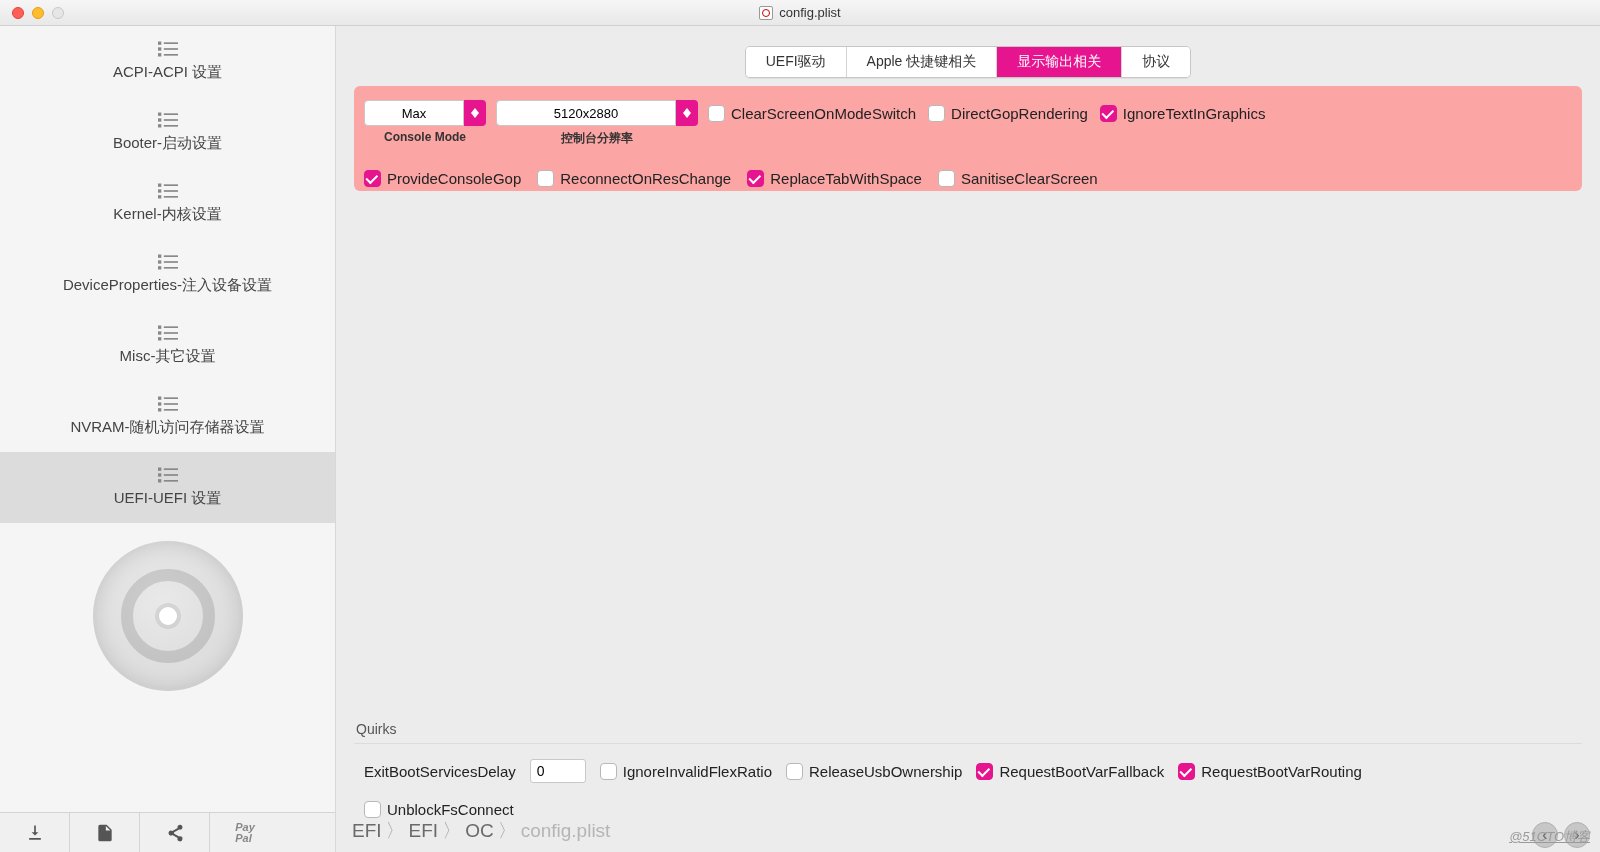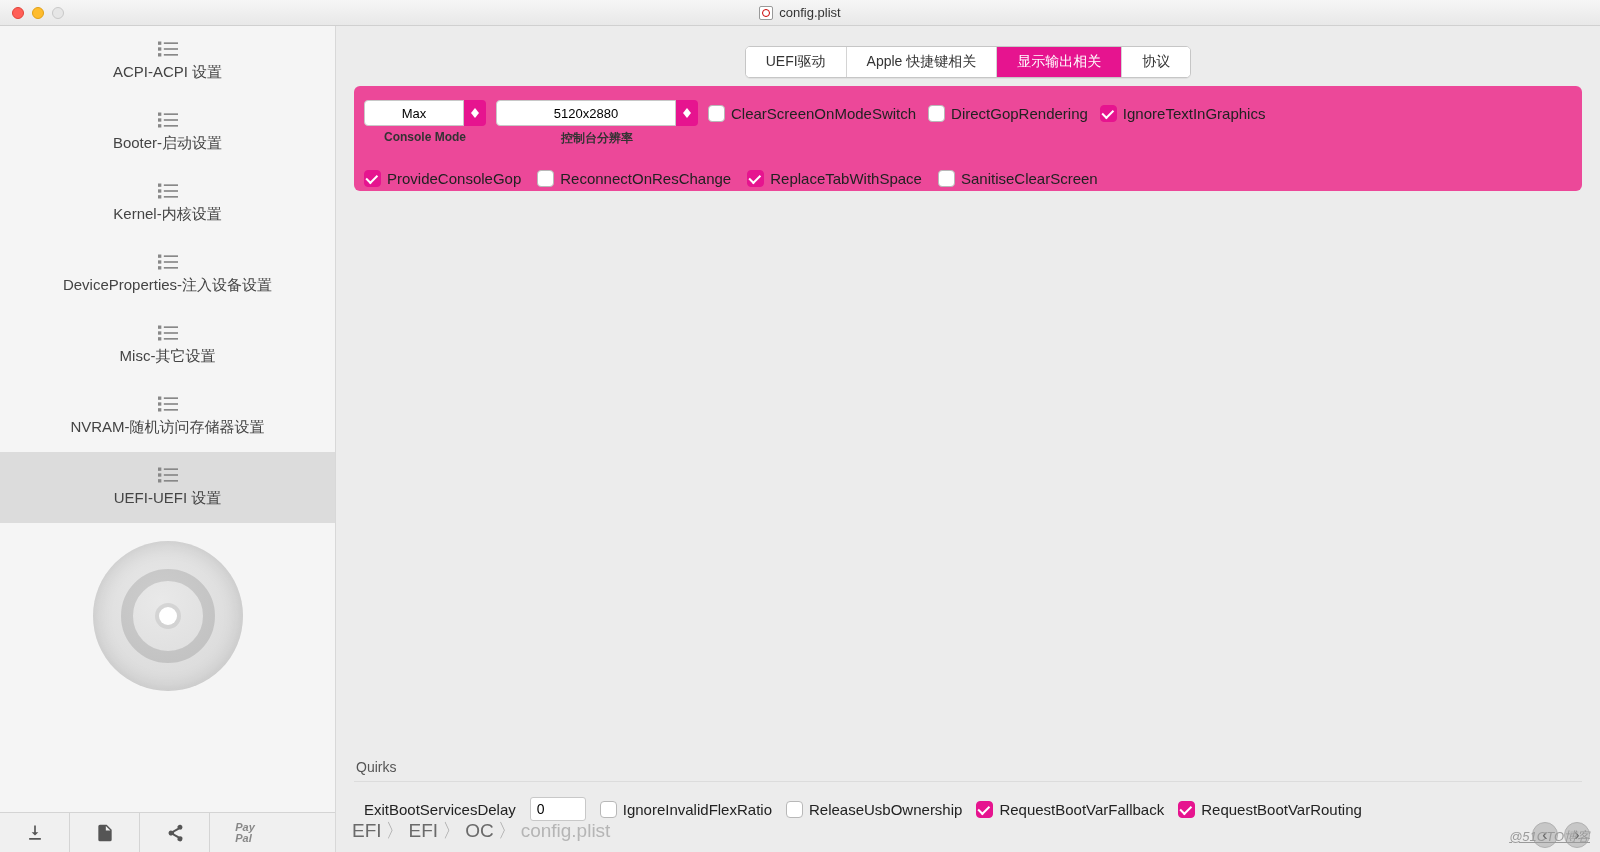--- a/index.html
+++ b/index.html
@@ -36,21 +36,21 @@
     .paypal{font-size:11px; font-weight:700; font-style:italic; color:#888; line-height:1;}
     
     .content{ flex:1; background:#ececec; display:flex; flex-direction:column; position:relative;}
     
     .tabs-row{ padding: 20px 0 0; display:flex; justify-content:center;}
     .seg{ display:flex; border:1px solid #c6c6c6; border-radius:5px; overflow:hidden; background:#fff; box-shadow:0 1px 0 rgba(0,0,0,0.05);}
     .seg .tab{ padding:6px 20px; font-size:14px; color:#333; border-right:1px solid #d4d4d4; background:#fff; cursor:pointer;}
     .seg .tab:last-child{border-right:none;}
     .seg .tab.active{ background:#e6148f; color:#fff;}
     
-    .panel-top{ margin: 8px 18px 16px; background:#ec4899; border-radius:6px; padding: 14px 10px 0; text-align: right; }
+    .panel-top{ margin: 8px 18px 16px; background:#fca5a5; border-radius:6px; padding: 14px 10px 0; text-align: right; }
     
     .row1{ display:flex; align-items:flex-start; gap:10px; flex-wrap:wrap;}
     .combo-block{ display:flex; flex-direction:column; align-items:center;}
     .combo{ display:flex; align-items:stretch; height:26px;}
     .combo .field{ border:1px solid #c8c8c8; background:#fff; border-radius:4px 0 0 4px; display:flex; align-items:center; justify-content:center; font-size:13px; padding:0 10px; min-width:100px;}
     .combo .wide{min-width:180px;}
     .combo .drop{ width:22px; background:#e6148f; border-radius:0 4px 4px 0; display:flex; flex-direction:column; align-items:center; justify-content:center; color:#fff;}
     .combo .drop svg{width:8px;height:5px;}
     .sublabel{ font-size:12px; color:#333; margin-top:4px;font-weight:bold;}
     
@@ -307,20 +307,26 @@
             <div class="chk">
               <div class="box checked"></div>
               <span>RequestBootVarFallback</span>
             </div>
             <div class="chk">
               <div class="box checked"></div>
               <span>RequestBootVarRouting</span>
             </div>
           </div>
       </div>
+      <div class="qrow" id="qchecks-bottom">
+          <div class="chk">
+            <div class="box"></div>
+            <span>UnblockFsConnect</span>
+          </div>
+        </div>
     </div>
 
     <div class="breadcrumb">
       <span>EFI</span>
         <span class="sep">〉</span>
       <span>EFI</span>
         <span class="sep">〉</span>
       <span>OC</span>
         <span class="sep">〉</span>
       <span class="last">config.plist</span>

